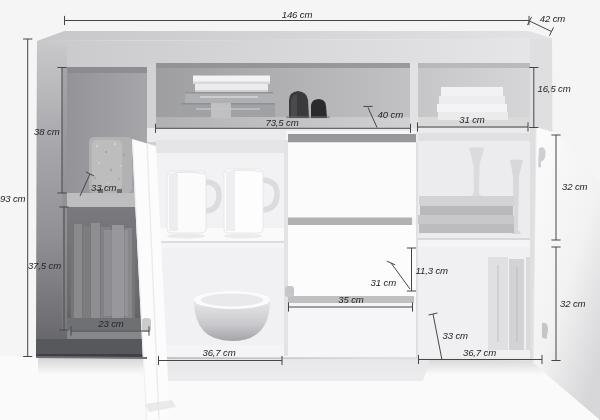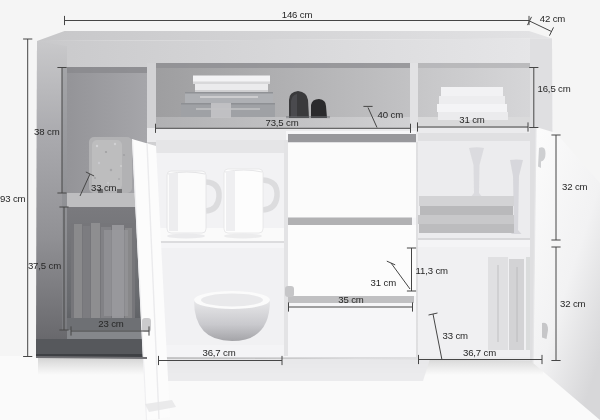--- a/index.html
+++ b/index.html
@@ -1,16 +1,16 @@
 <!DOCTYPE html>
 <html><head>
 <meta charset="utf-8">
 <style>
   html,body{margin:0;padding:0;background:#fff;}
-  #stage{width:600px;height:420px;position:relative;overflow:hidden;}
+  #stage{width:600px;height:420px;position:relative;overflow:hidden;font-style:italic;}
   svg text{font-family:"Liberation Sans",sans-serif;fill:#262626;}
 </style>
 </head>
 <body>
 <div id="stage">
 <svg width="600" height="420" viewBox="0 0 600 420" xmlns="http://www.w3.org/2000/svg">
 <defs>
   <linearGradient id="gTop" x1="0" y1="0" x2="1" y2="0">
     <stop offset="0" stop-color="#c7c7c9"></stop>
           <stop offset="1" stop-color="#e3e3e5"></stop>

